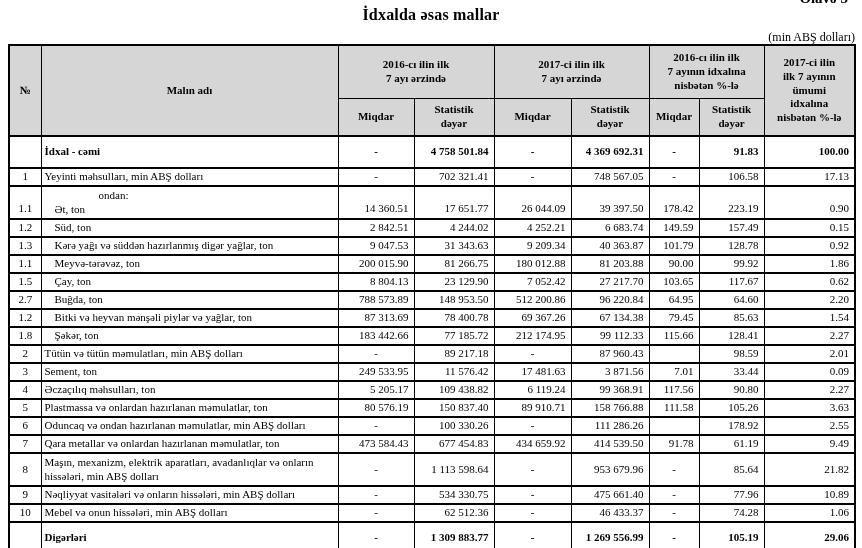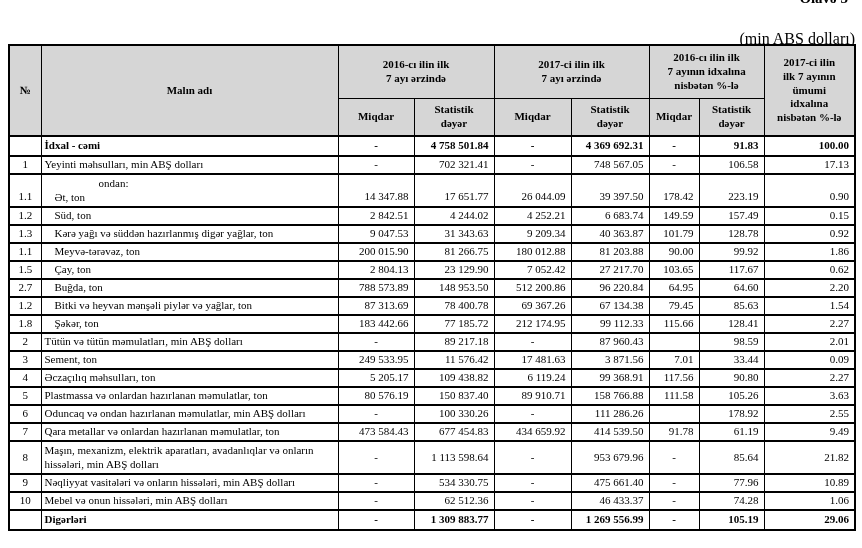--- a/index.html
+++ b/index.html
@@ -2,52 +2,53 @@
 <html><head>
 <meta charset="utf-8">
 <style>
   html,body { margin:0; padding:0; background:#fff; }
   body { width:862px; height:548px; font-family:"Liberation Serif", serif; color:#000; }
   .page { position:relative; width:862px; height:548px; overflow:hidden; background:#fff; }
 
   .corner-note { position:absolute; top:-10px; right:14px; font-weight:bold; font-size:15px; }
   .doc-title { position:absolute; top:6px; left:0; width:100%; text-align:center;
                font-weight:bold; font-size:16px; letter-spacing:0.2px; }
-  .unit-note { position:absolute; top:30px; right:7px; font-size:16px; }
+  .unit-note { position:absolute; top:30px; right:7px; font-size:12px; }
 
   table.main { position:absolute; left:8px; top:44px; width:846px;
                border-collapse:collapse; table-layout:fixed;
                border:2px solid #000; font-size:11px; }
   th, td { border:1px solid #000; overflow:hidden; }
 
   thead th { background:#d6d6d6; font-weight:bold; text-align:center; vertical-align:middle;
              padding:1px 2px; white-space:pre-line; line-height:1.25; }
   thead tr.hrow1 { height:53px; }
   thead tr.hrow2 { height:38px; }
 
   tbody tr { height:18px; }
   tbody tr.tall { height:33px; }
-  tbody tr.total-row { height:20px;border-radius:6px; }
+  tbody tr.total-row { height:32px;border-radius:6px; }
   tbody td { padding:1px 4px; vertical-align:middle; line-height:1.25;
              border-top-width:2px; border-bottom-width:2px; }
   tbody tr.bold td { font-weight:bold; }
 
   td.num-cell { text-align:center; padding:1px 1px; }
   td.name-cell { text-align:left; padding-left:3px; }
   td.name-cell.sub { padding-left:13px;margin-left:7px; }
   .prefix-line { padding-left:44px; }
   td.val { text-align:right; padding-right:5px; }
   td.dash { text-align:center; }
   tr.prefix-row td.num-cell, tr.prefix-row td.val, tr.prefix-row td.dash { vertical-align:bottom; padding-bottom:2px; }
 </style>
 </head>
 <body>
 
 <div class="page">
   <div class="corner-note">Əlavə 3</div>
+  <div class="doc-title">İdxalda əsas mallar</div>
   <div class="unit-note">(min ABŞ dolları)</div>
 
   <table class="main">
     <colgroup>
       <col style="width:32px">
         <col style="width:297px">
       <col style="width:76px">
         <col style="width:80px">
       <col style="width:77px">
         <col style="width:78px">
@@ -106,21 +107,21 @@
           <td class="dash">-</td>
           <td class="val">106.58</td>
           <td class="val">17.13</td>
         </tr>
         <tr class="prefix-row tall">
           <td class="num-cell">1.1</td>
           <td class="name-cell sub">
             <div class="prefix-line">ondan:</div>
             <div>Ət, ton</div>
           </td>
-          <td class="val">14 347.88</td>
+          <td class="val">14 360.51</td>
           <td class="val">17 651.77</td>
           <td class="val">26 044.09</td>
           <td class="val">39 397.50</td>
           <td class="val">178.42</td>
           <td class="val">223.19</td>
           <td class="val">0.90</td>
         </tr>
         <tr>
           <td class="num-cell">1.2</td>
           <td class="name-cell sub">Süd, ton</td>
@@ -150,21 +151,21 @@
           <td class="val">81 266.75</td>
           <td class="val">180 012.88</td>
           <td class="val">81 203.88</td>
           <td class="val">90.00</td>
           <td class="val">99.92</td>
           <td class="val">1.86</td>
         </tr>
         <tr>
           <td class="num-cell">1.5</td>
           <td class="name-cell sub">Çay, ton</td>
-          <td class="val">2 804.13</td>
+          <td class="val">8 804.13</td>
           <td class="val">23 129.90</td>
           <td class="val">7 052.42</td>
           <td class="val">27 217.70</td>
           <td class="val">103.65</td>
           <td class="val">117.67</td>
           <td class="val">0.62</td>
         </tr>
         <tr>
           <td class="num-cell">2.7</td>
           <td class="name-cell sub">Buğda, ton</td>

